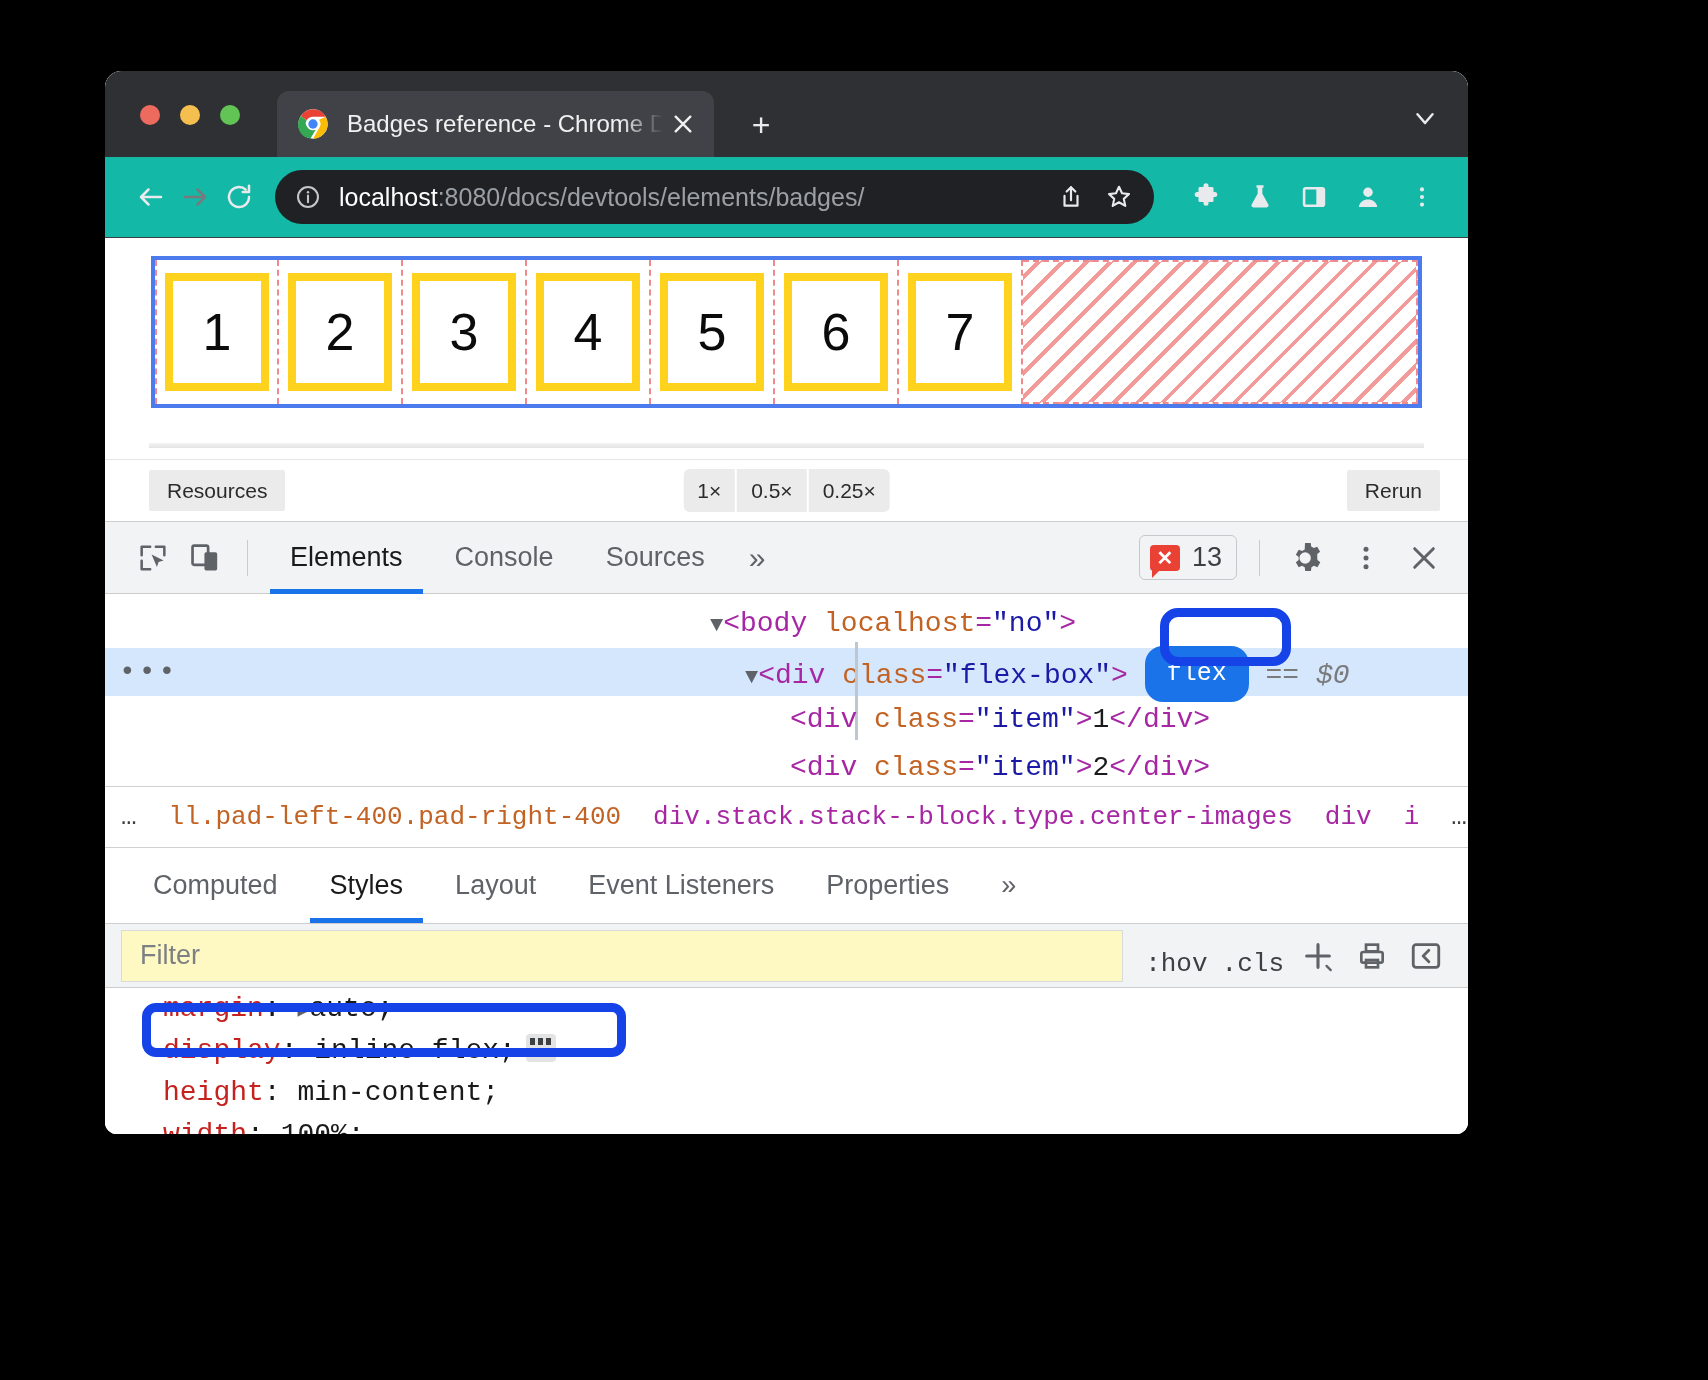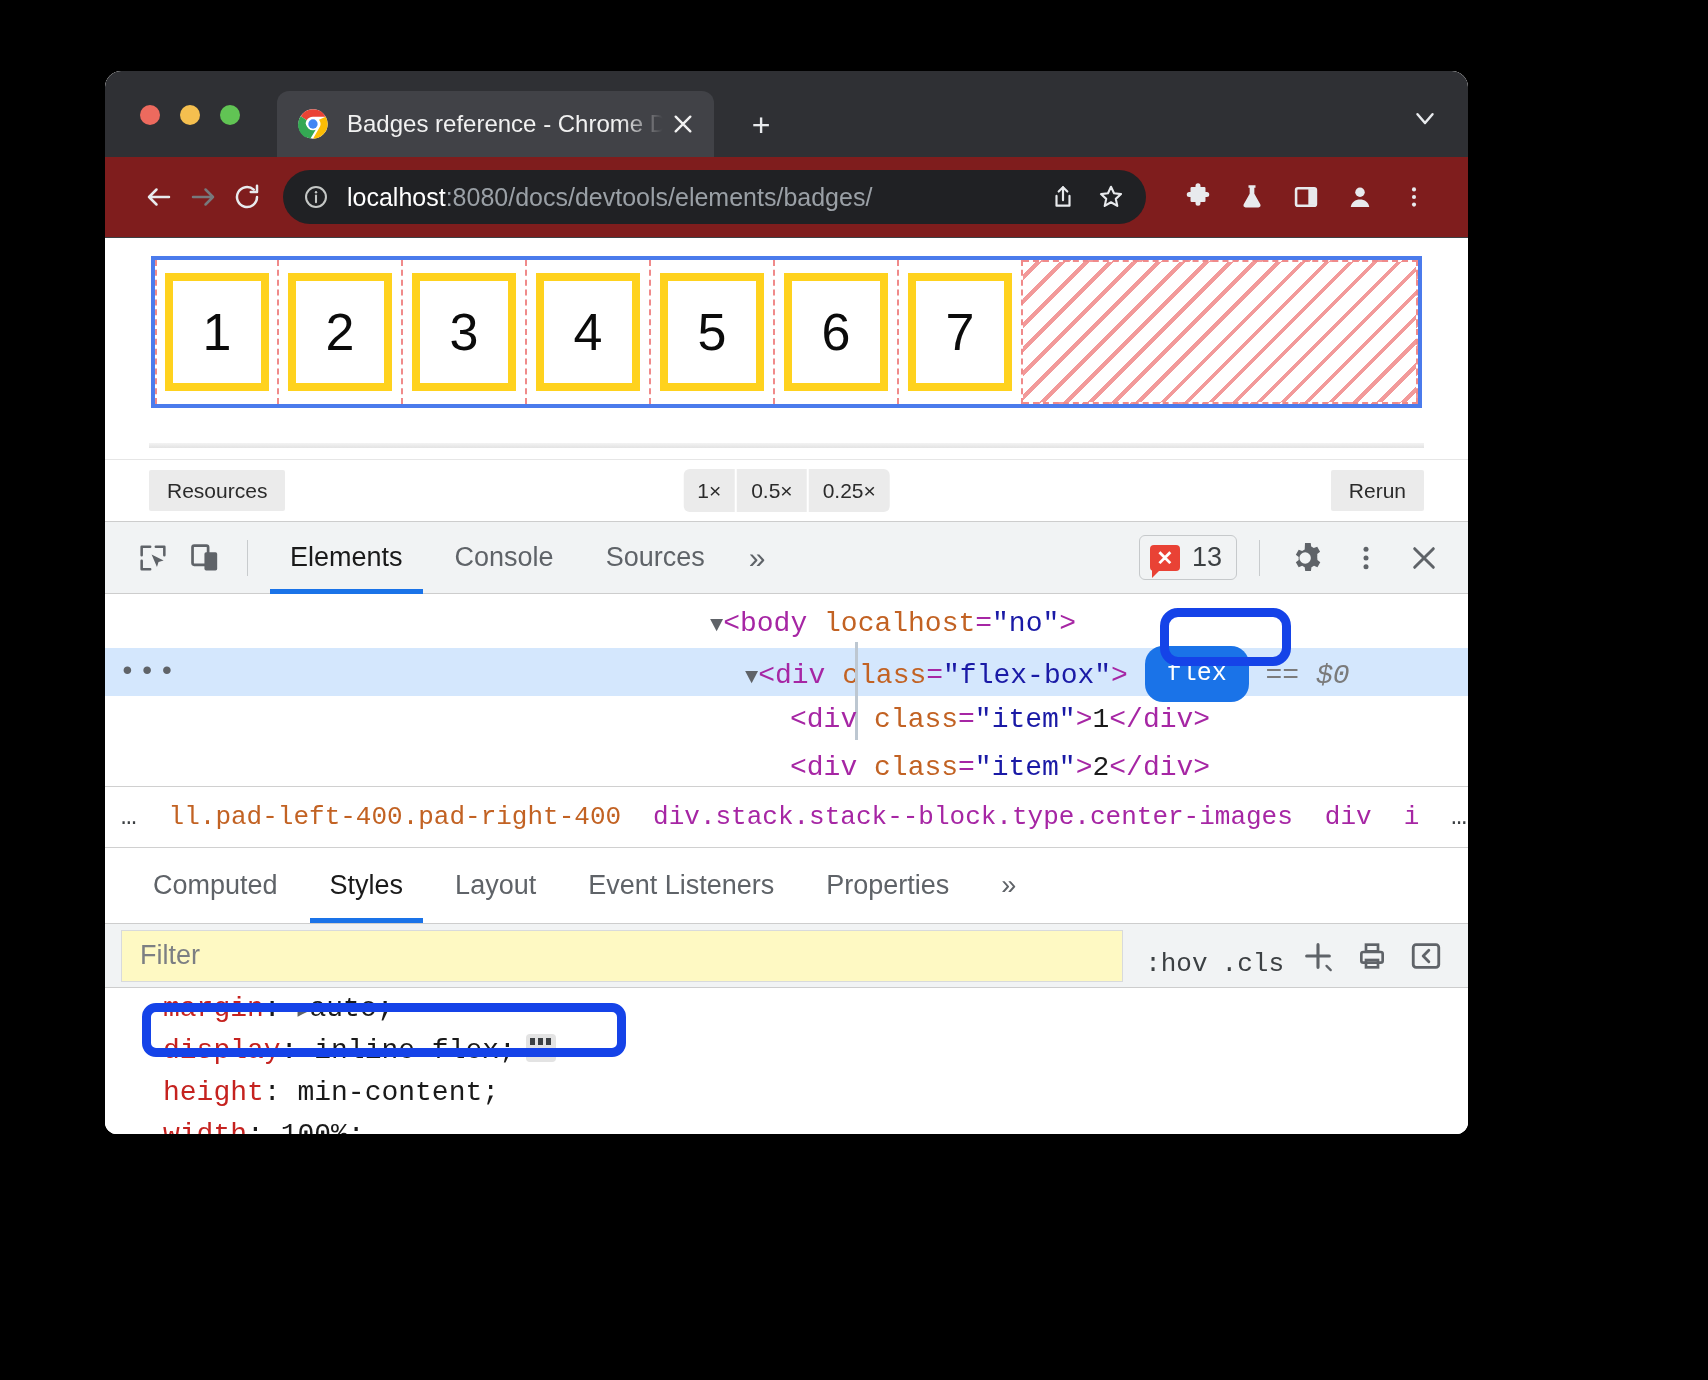--- a/index.html
+++ b/index.html
@@ -53,22 +53,22 @@
     width: 40px; height: 40px; color: #e8eaed;
     display: flex; align-items: center; justify-content: center; font-size: 32px; font-weight: 300;
   }
   .tabstrip-caret {
     position: absolute; right: 26px; top: 30px; width: 34px; height: 34px;
     display: flex; align-items: center; justify-content: center;
   }
 
   
   .navbar {
-    position: relative; height: 80px; background: #7f1d1d;
-    display: flex; align-items: center; padding: 0 32px;
+    position: relative; height: 80px; background: #14b8a6;
+    display: flex; align-items: center; padding: 0 24px;
   }
   .navicon { width: 44px; height: 44px; display:flex; align-items:center; justify-content:center; color:#e8eaed; }
   .navicon.disabled { color: #77797c; }
   .omnibox {
     flex: 1; height: 54px; margin: 0 18px 0 14px;
     background: #202124; border-radius: 27px;
     display: flex; align-items: center; padding: 0 14px 0 18px;
   }
   .omnibox .info { width: 30px; height: 30px; flex:0 0 30px; color:#c4c7c5; display:flex; align-items:center; justify-content:center; }
   .url { flex: 1; margin-left: 16px; font-size: 25px; color: #9aa0a6; white-space: nowrap; overflow: hidden; }
@@ -126,21 +126,21 @@
   }
   .btn {
     background: #ebebeb; border: none; border-radius: 2px;
     font-family: "Liberation Sans", sans-serif; font-size: 21px; color: #2b2b2b;
     padding: 10px 18px; line-height: 1;
   }
   .zoomgroup { position: absolute; left: 50%; transform: translateX(-50%); display: flex; gap: 2px; }
   .zoomgroup .btn { border-radius: 0; padding: 11px 14px; }
   .zoomgroup .btn:first-child { border-radius: 6px 0 0 6px; }
   .zoomgroup .btn:last-child { border-radius: 0 6px 6px 0; }
-  .rerun { position: absolute; right: 44px; }
+  .rerun { position: absolute; right: 28px; }
 
   
   .devtools { background: #fff; border-top: 1px solid #cdcdcd; }
   .dt-toolbar {
     position: relative; height: 72px; background: #f1f3f4;
     border-bottom: 1px solid #cdcdcd; display: flex; align-items: center;
     padding-left: 22px;
   }
   .dt-iconbtn { width: 52px; height: 52px; display:flex; align-items:center; justify-content:center; color:#5f6368; }
   .vdiv { width: 1px; height: 36px; background: #c8cbcd; margin: 0 16px; }

